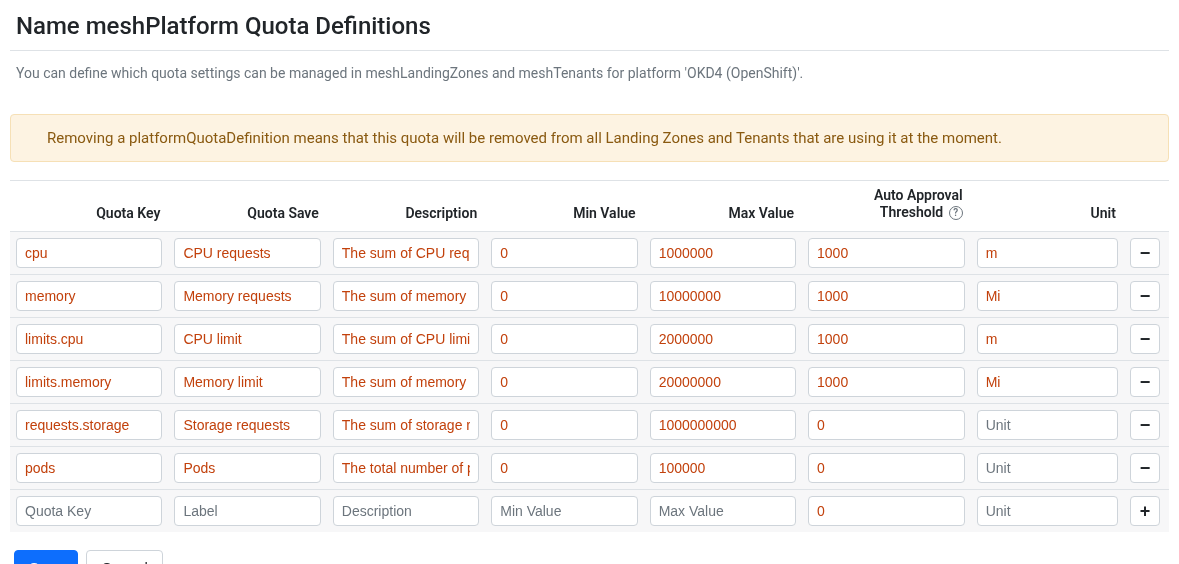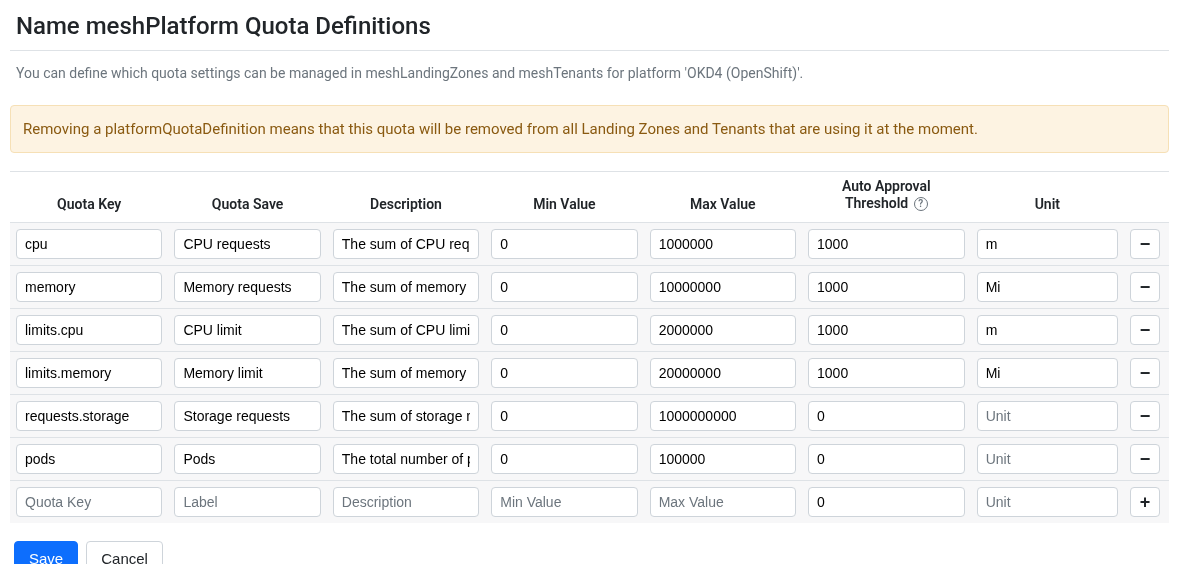--- a/index.html
+++ b/index.html
@@ -1,27 +1,27 @@
 <!DOCTYPE html>
 <html><head>
   <meta charset="utf-8">
   <style>
     * { box-sizing: border-box; margin: 0; padding: 0; }
     body { font-family: -apple-system, BlinkMacSystemFont, "Segoe UI", Roboto, "Helvetica Neue", Arial, sans-serif; background: #fff; color: #212529; padding: 0 10px; }
     .page-title { font-size: 24px; font-weight: 500; padding: 12px 6px 10px; }
     .divider { border: none; border-top: 1px solid #dee2e6; margin: 0; }
     .intro { color: #6c757d; font-size: 14px; padding: 14px 6px 20px; }
-    .alert-warning { background: #fdf3e2; border: 1px solid #f6e0b6; color: #8a5a11; padding: 14px 12px; border-radius: 4px; margin: 4px 0 18px; font-size: 15px; }
+    .alert-warning { background: #fdf3e2; border: 1px solid #f6e0b6; color: #8a5a11; padding: 14px 36px; border-radius: 4px; margin: 13px 0 18px; font-size: 15px; }
     .table-wrap { padding: 0 0 6px; }
     table { width: 100%; border-collapse: collapse; }
-    th { text-align: center; font-size: 14px; font-weight: 600; padding: 6px 8px 10px; color: #212529; vertical-align: bottom; }
+    th { text-align: right; font-size: 14px; font-weight: 600; padding: 6px 8px 10px; color: #212529; vertical-align: bottom; }
     th.auto-approval { white-space: normal; line-height: 1.2; }
     tbody tr { border-top: 1px solid #dee2e6; }
     td { padding: 6px 6px; background: #f7f7f8; }
-    input[type="text"] { width: 100%; height: 30px; padding: 4px 8px; font-size: 14px; border: 1px solid #ced4da; border-radius: 4px; background: #fff; color: #000000; }
+    input[type="text"] { width: 100%; height: 30px; padding: 4px 8px; font-size: 14px; border: 1px solid #ced4da; border-radius: 4px; background: #fff; color: #c2410c; }
     input[type="text"]::placeholder { color: #6c757d; }
     .invalid { border-left: 4px solid #a52430; }
     .action-btn { width: 30px; height: 30px; display: flex; align-items: center; justify-content: center; background: #fff; border: 1px solid #ced4da; border-radius: 4px; cursor: pointer; font-size: 18px; font-weight: 700; color: #212529; line-height: 1; }
     .help-icon { display: inline-flex; align-items: center; justify-content: center; width: 14px; height: 14px; border: 1px solid #6c757d; border-radius: 50%; font-size: 10px; color: #6c757d; margin-left: 2px; vertical-align: middle; }
     .form-actions { padding: 12px 4px; display: flex; gap: 8px; }
     .btn { height: 36px; padding: 0 14px; border-radius: 4px; font-size: 15px; cursor: pointer; border: 1px solid transparent; }
     .btn-primary { background: #0d6efd; color: #fff; border-color: #0d6efd; }
     .btn-outline { background: #fff; color: #212529; border-color: #ced4da; }
     .col-key { width: 155px; }
     .col-name { width: 155px; }

